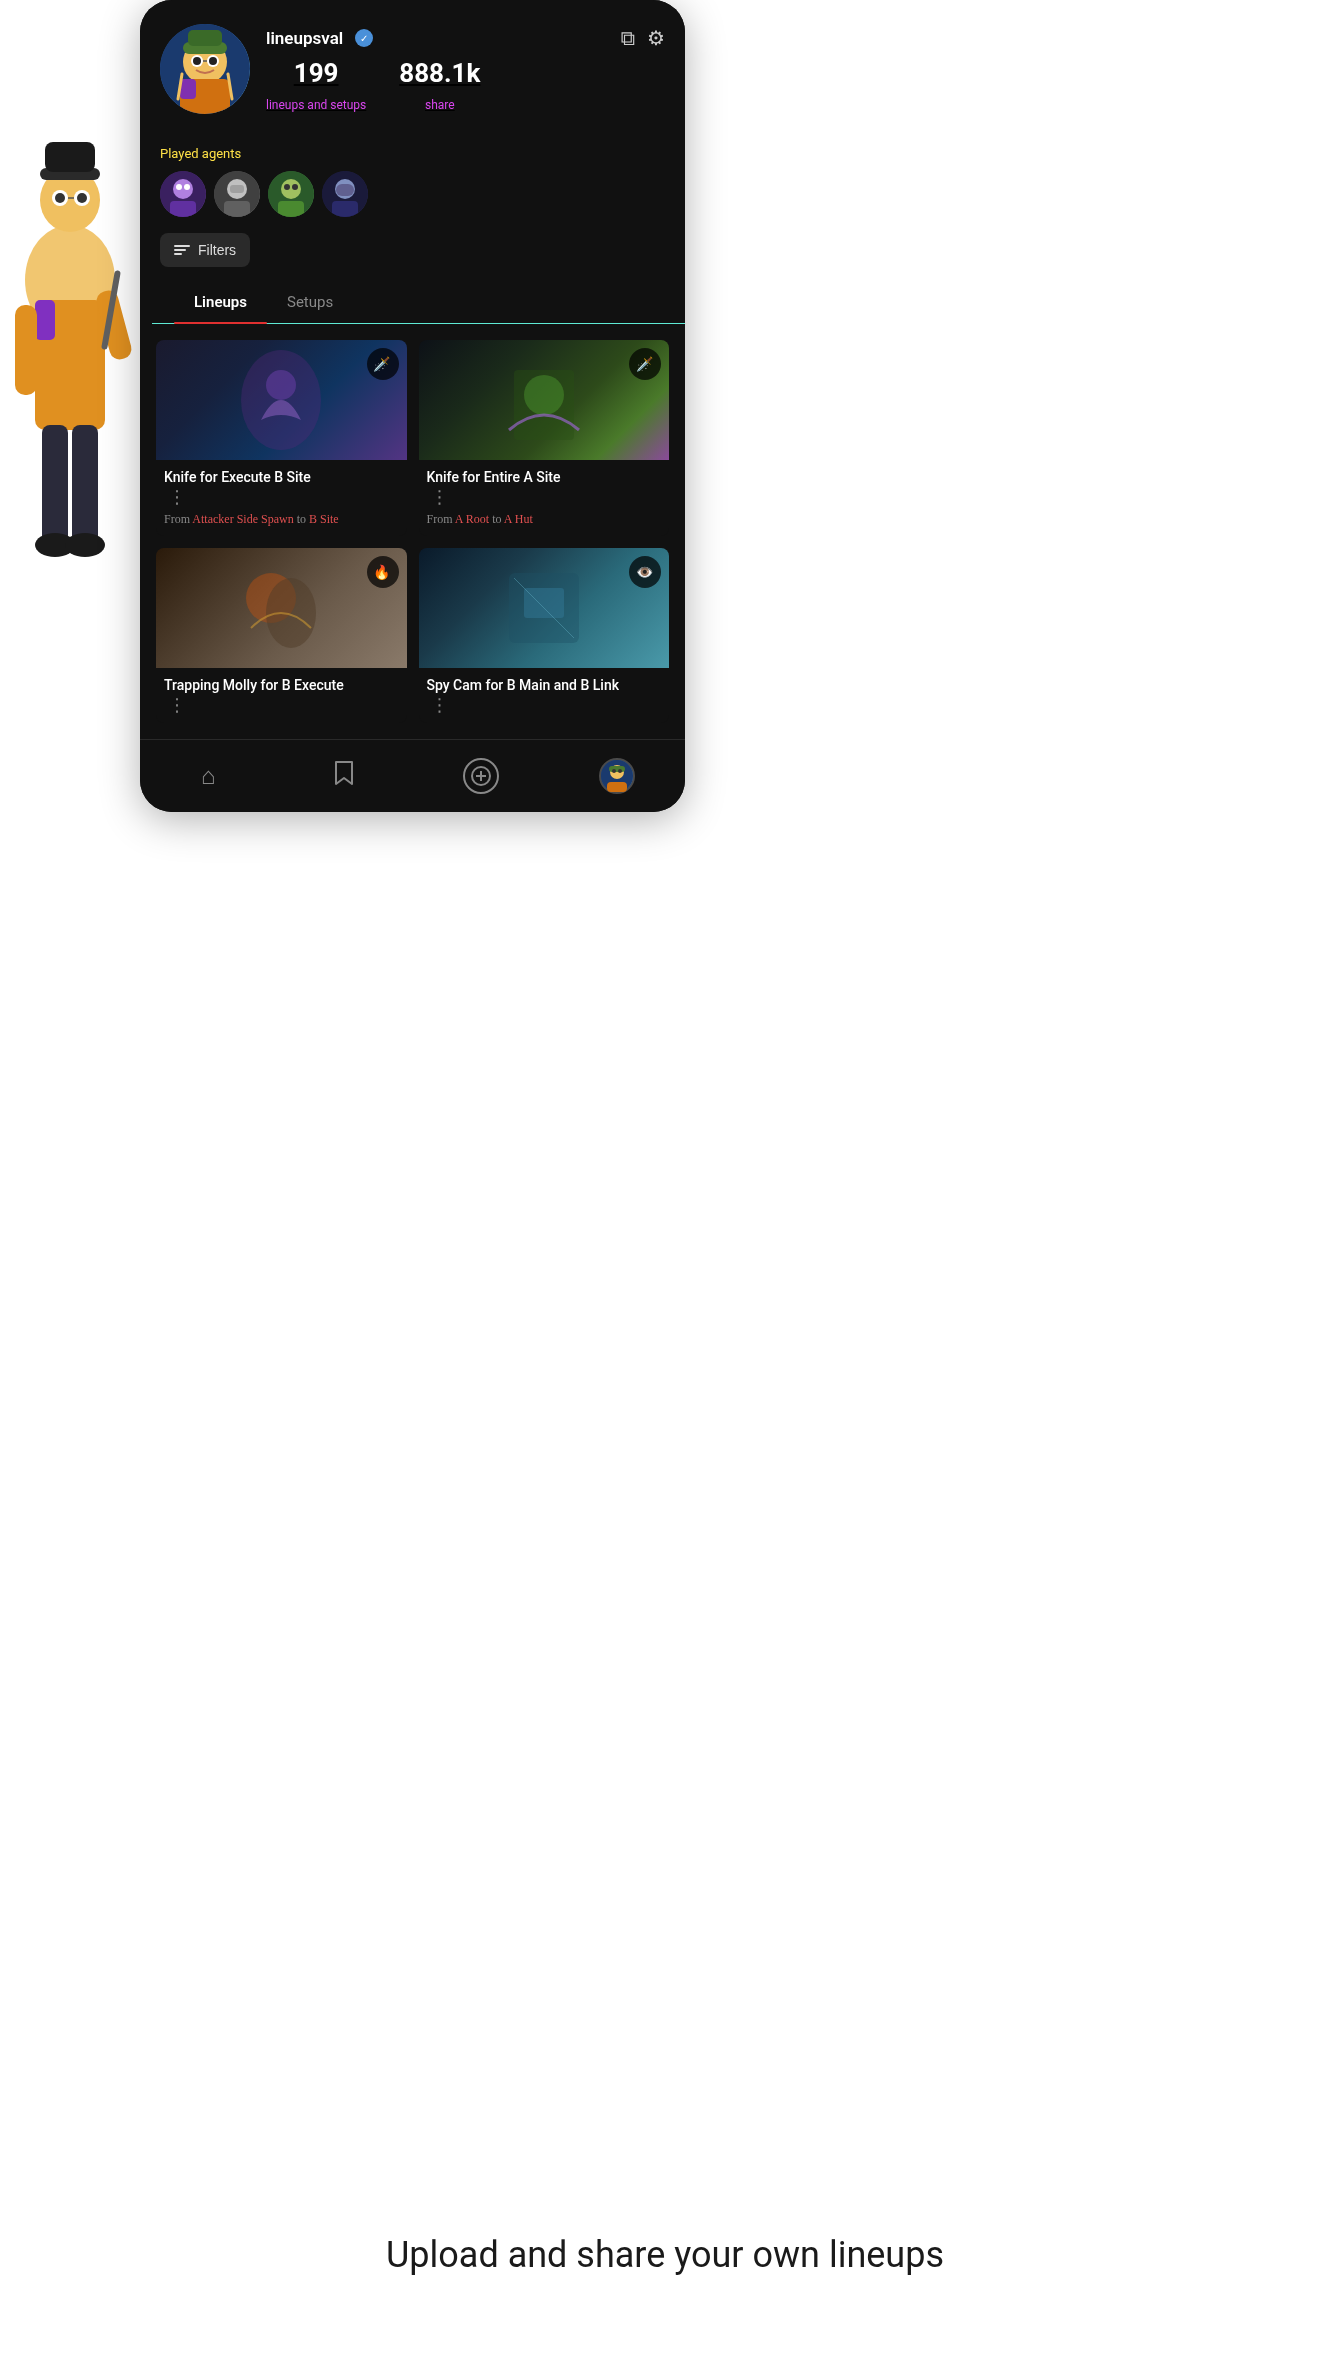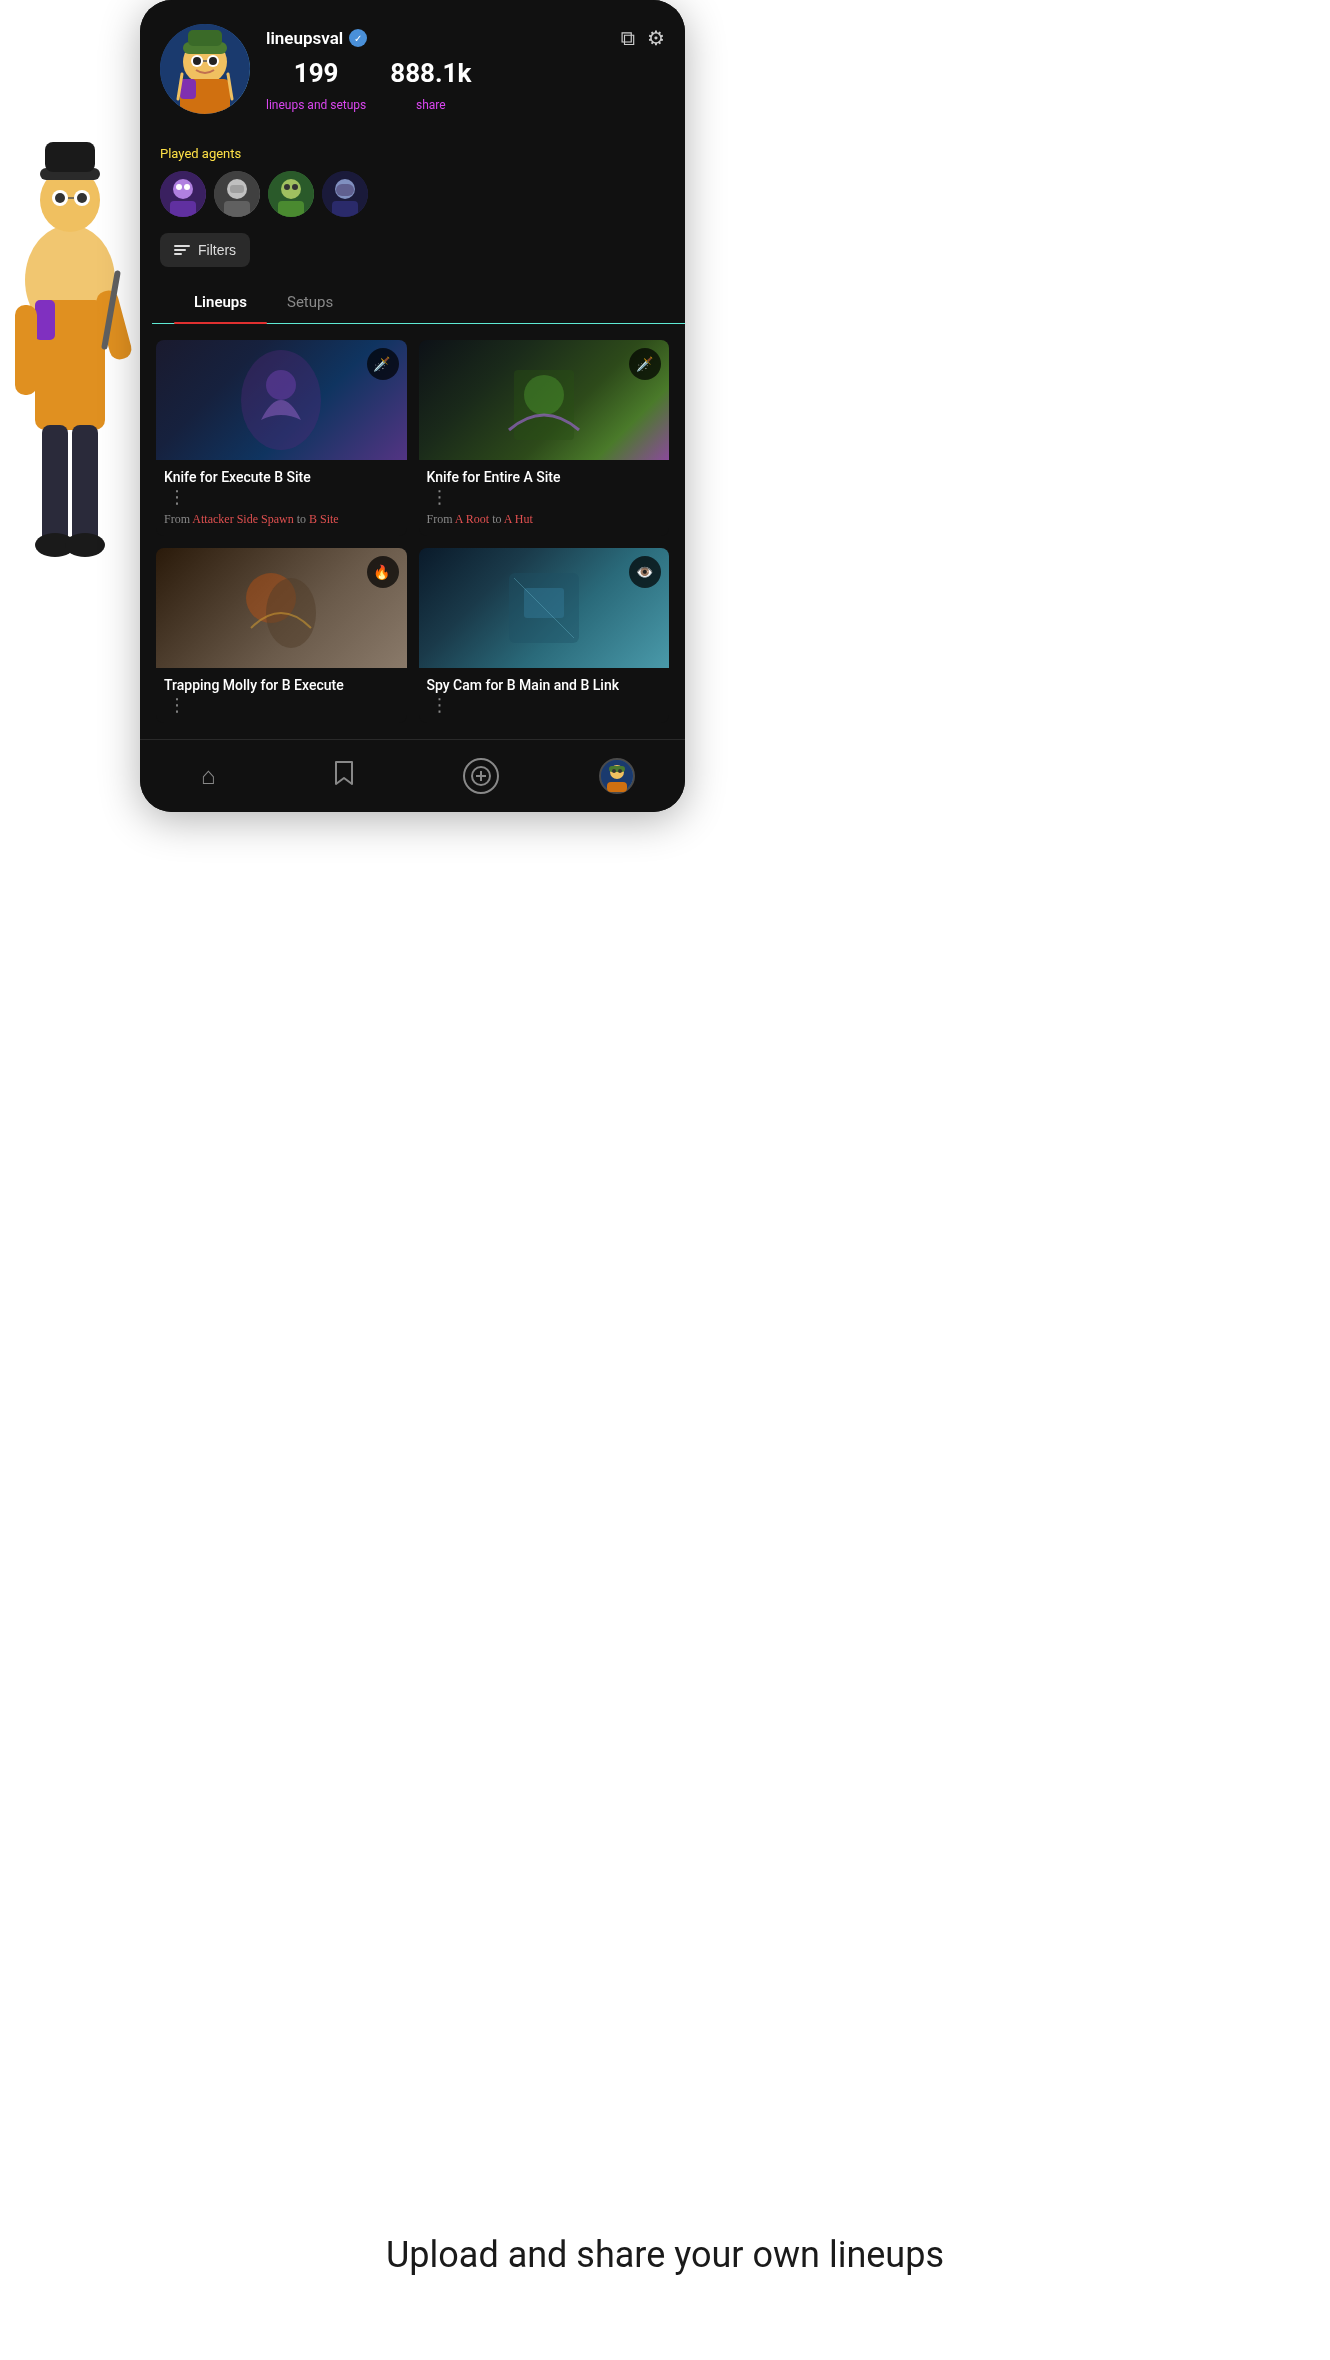--- a/index.html
+++ b/index.html
@@ -57,21 +57,21 @@
     .username-row {
       display: flex;
       align-items: center;
       justify-content: space-between;
       margin-bottom: 10px;
     }
 
     .username-group {
       display: flex;
       align-items: center;
-      gap: 6px;
+      gap: 12px;
     }
 
     .username {
       color: #ffffff;
       font-size: 17px;
       font-weight: 600;
     }
 
     .verified-badge {
       width: 18px;
@@ -91,21 +91,22 @@
     }
 
     .icon-btn {
       color: #cccccc;
       font-size: 20px;
       cursor: pointer;
     }
 
     .stats-row {
       display: flex;
-      gap: 24px;
+      gap: 33px;
+      text-decoration: underline;
     }
 
     .stat-item {
       text-align: center;
     }
 
     .stat-number {
       color: #ffffff;
       font-size: 26px;
       font-weight: 700;

